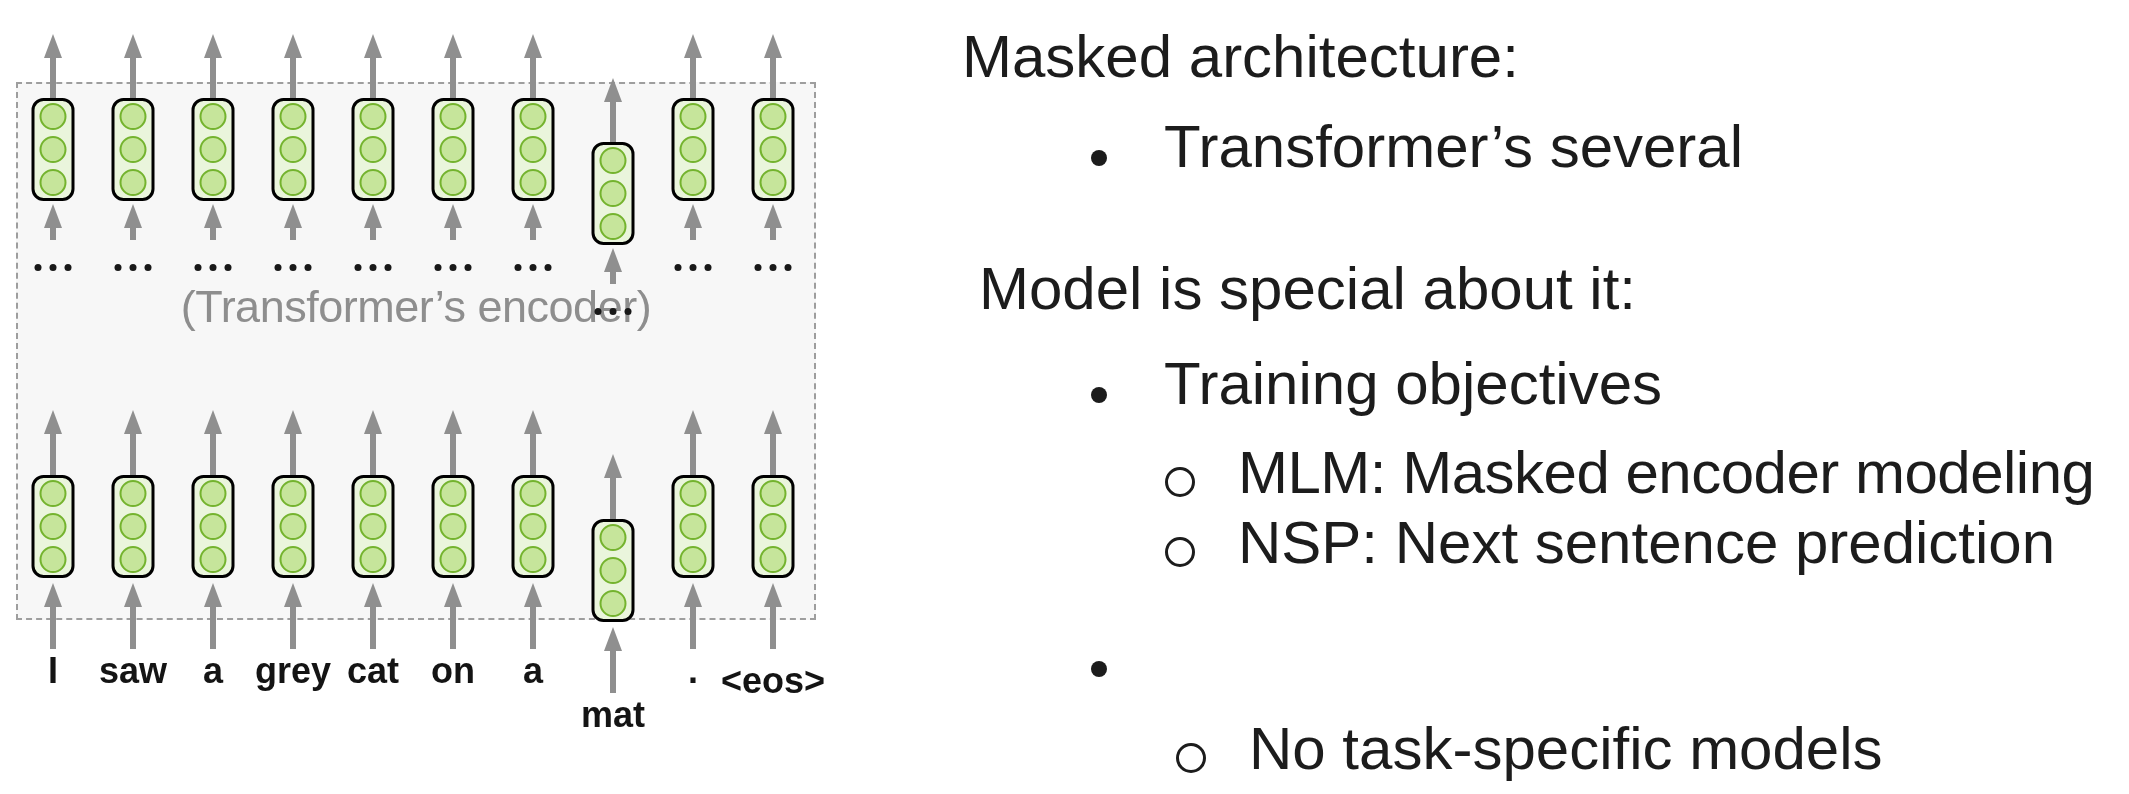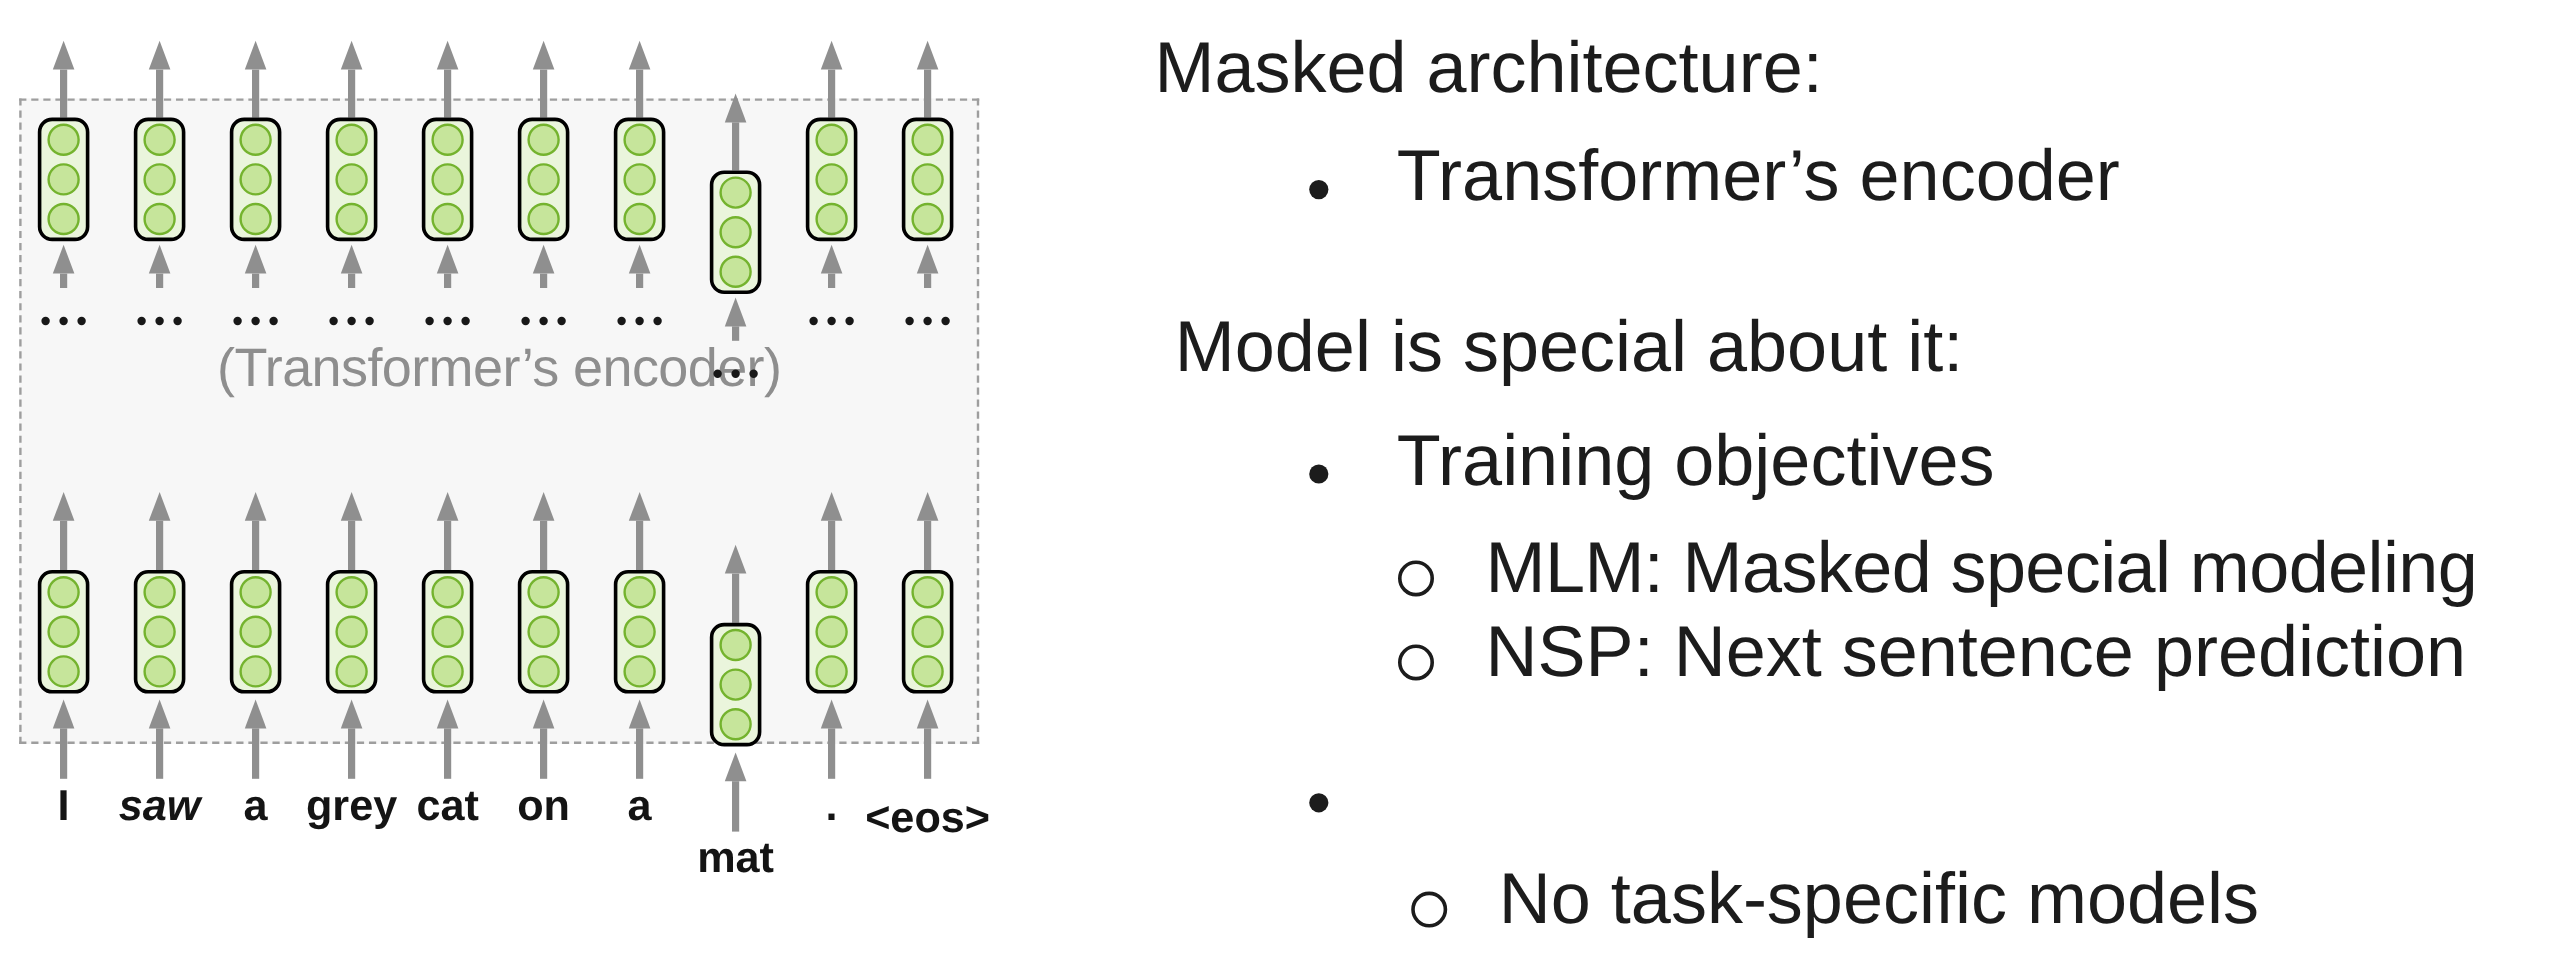--- a/index.html
+++ b/index.html
@@ -77,21 +77,21 @@
             <div class="circ"></div>
             <div class="circ"></div>
             <div class="circ"></div>
           </div>
           <div class="arrow" style="top:583px">
             <div class="ahead"></div>
             <div class="ashaft" style="height:42px"></div>
           </div>
           <div class="token" style="top:650px">I</div>
         </div>
-        <div class="col" style="left: 93px; font-style: italic;">
+        <div class="col" style="left: 93px;">
           <div class="arrow" style="top:34px">
             <div class="ahead"></div>
             <div class="ashaft" style="height:40px"></div>
           </div>
           <div class="cell" style="top:98px">
             <div class="circ"></div>
             <div class="circ"></div>
             <div class="circ"></div>
           </div>
           <div class="arrow" style="top:204px">
@@ -394,35 +394,35 @@
   </div>
 
   <div id="notes">
 
     <div class="pline" style="left:962px;top:27px">
       <span class="txt0">Masked architecture:</span>
     </div>
 
     <div class="pline" style="left:1091px;top:117px">
       <span class="mk mk-dot"></span>
-      <span class="txt">Transformer’s encoder</span>
+      <span class="txt">Transformer’s several</span>
     </div>
 
     <div class="pline" style="left:979px;top:259px">
       <span class="txt0">Model is special about it:</span>
     </div>
 
     <div class="pline" style="left:1091px;top:354px">
       <span class="mk mk-dot"></span>
       <span class="txt">Training objectives</span>
     </div>
 
     <div class="pline tight" style="left:1165px;top:443px">
       <span class="mk mk-circle"></span>
-      <span class="txt">MLM: Masked special modeling</span>
+      <span class="txt">MLM: Masked encoder modeling</span>
     </div>
 
     <div class="pline" style="left:1165px;top:513px">
       <span class="mk mk-circle"></span>
       <span class="txt">NSP: Next sentence prediction</span>
     </div>
 
     <div class="pline" style="left:1091px;top:628px">
       <span class="mk mk-dot"></span>
     </div>

